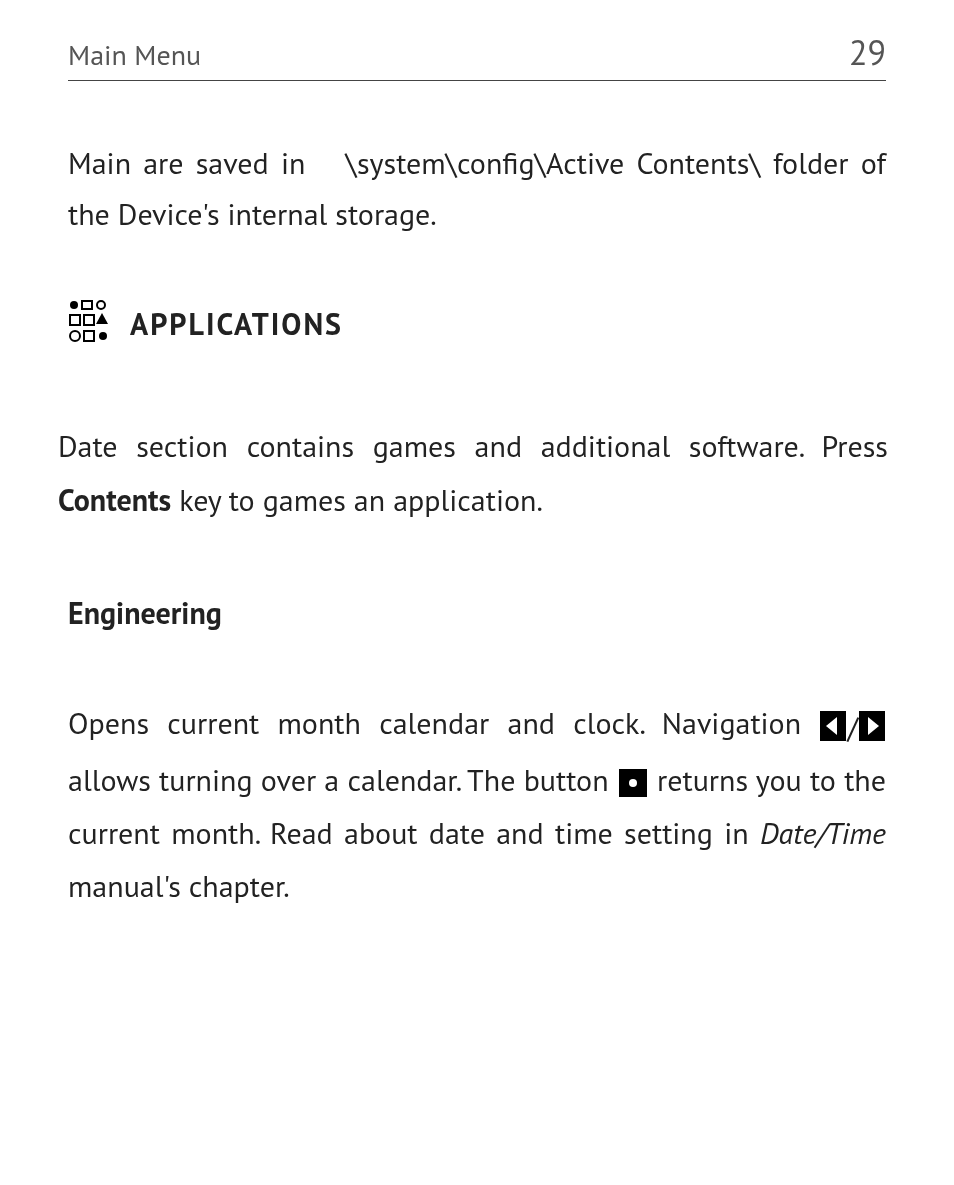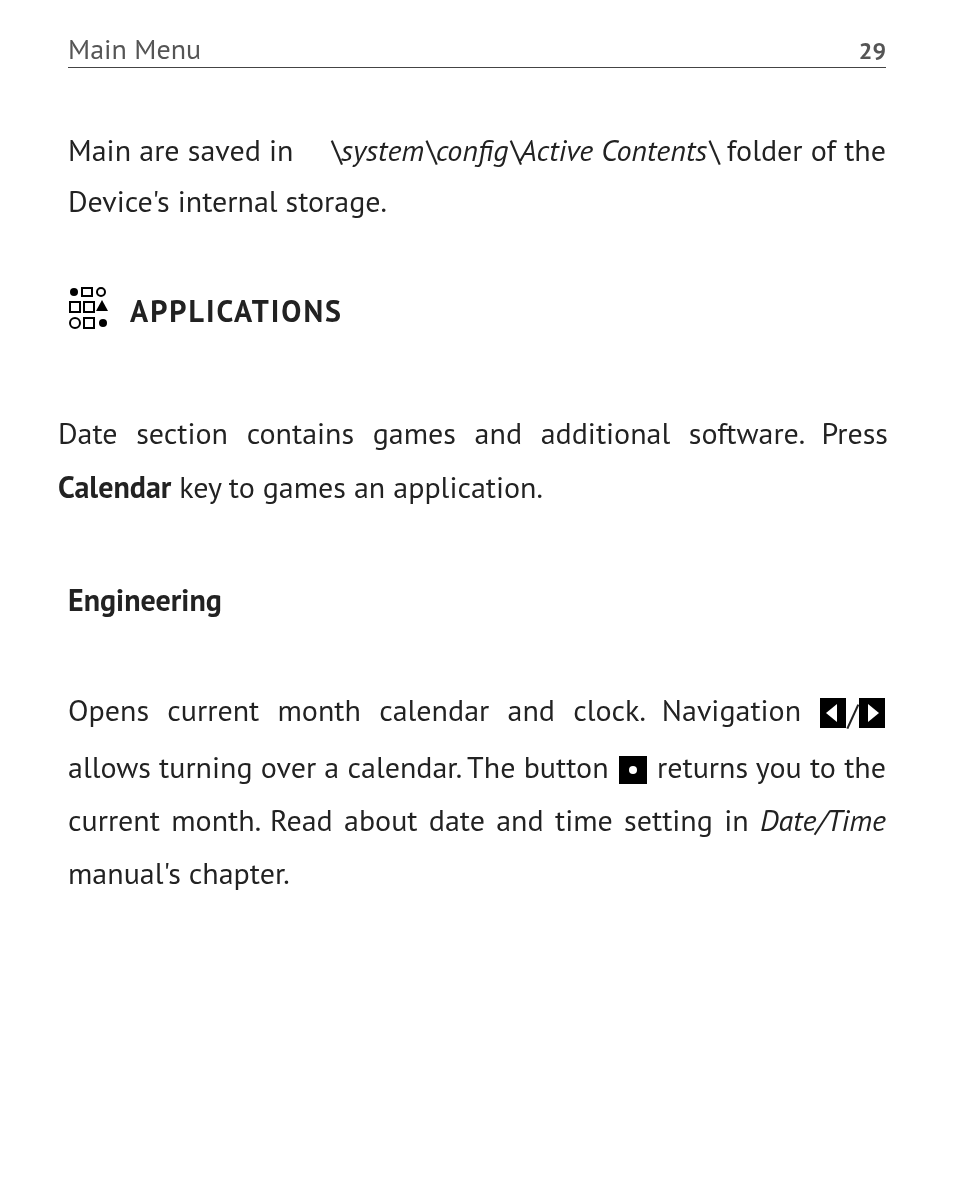--- a/index.html
+++ b/index.html
@@ -14,42 +14,41 @@
       font-family: 'Segoe UI', 'PT Sans', 'Open Sans', sans-serif;
       color: #222;
       padding: 30px 68px 40px 68px;
       position: relative;
     }
     .header {
       display: flex;
       justify-content: space-between;
       align-items: baseline;
       border-bottom: 1px solid #444;
-      padding-bottom: 0;
+      padding-bottom: 6px;
       margin-bottom: 56px;
     }
     .header-title {
       font-size: 28px;
       color: #555;
       font-weight: 400;
     }
     .header-page {
-      font-size: 24px;
+      font-size: 34px;
       color: #555;
-      font-weight: 700;
+      font-weight: 400;
     }
     .intro-para {
       font-size: 30px;
       line-height: 1.7;
       text-align: justify;
       margin-bottom: 60px;
       color: #222;
     }
     .intro-para .italic {
-      font-style: italic;
       margin-left: 28px;
     }
     .section-heading {
       display: flex;
       align-items: center;
       gap: 18px;
       margin-bottom: 72px;
     }
     .apps-icon {
       width: 44px;
@@ -171,21 +170,21 @@
       <polygon points="34,14 40,25 28,25" fill="#000"></polygon>
       <circle cx="7" cy="37" r="5" fill="none" stroke="#000" stroke-width="2"></circle>
       <rect x="16" y="32" width="10" height="10" fill="none" stroke="#000" stroke-width="2"></rect>
       <circle cx="35" cy="37" r="4" fill="#000"></circle>
     </svg>
   </span>
   <span class="section-heading-text">APPLICATIONS</span>
 </div>
 
 <p class="section-desc">
-  <span>Date section contains games and additional software. Press </span><span class="bold">Calendar</span><span> key to games an application.</span>
+  <span>Date section contains games and additional software. Press </span><span class="bold">Contents</span><span> key to games an application.</span>
 </p>
 
 <div class="app-block">
   <div class="app-title">Engineering</div>
 </div>
 
 <div class="app-block">
   <div class="app-body">
     <span>Opens current month calendar and clock. Navigation </span><span class="nav-icon left"></span><span class="slash">/</span><span class="nav-icon right"></span><span> allows turning over a calendar. The button </span><span class="center-icon"></span><span> returns you to the current month. Read about date and time setting in </span><span class="link">Date/Time</span><span> manual's chapter.</span>
   </div>

